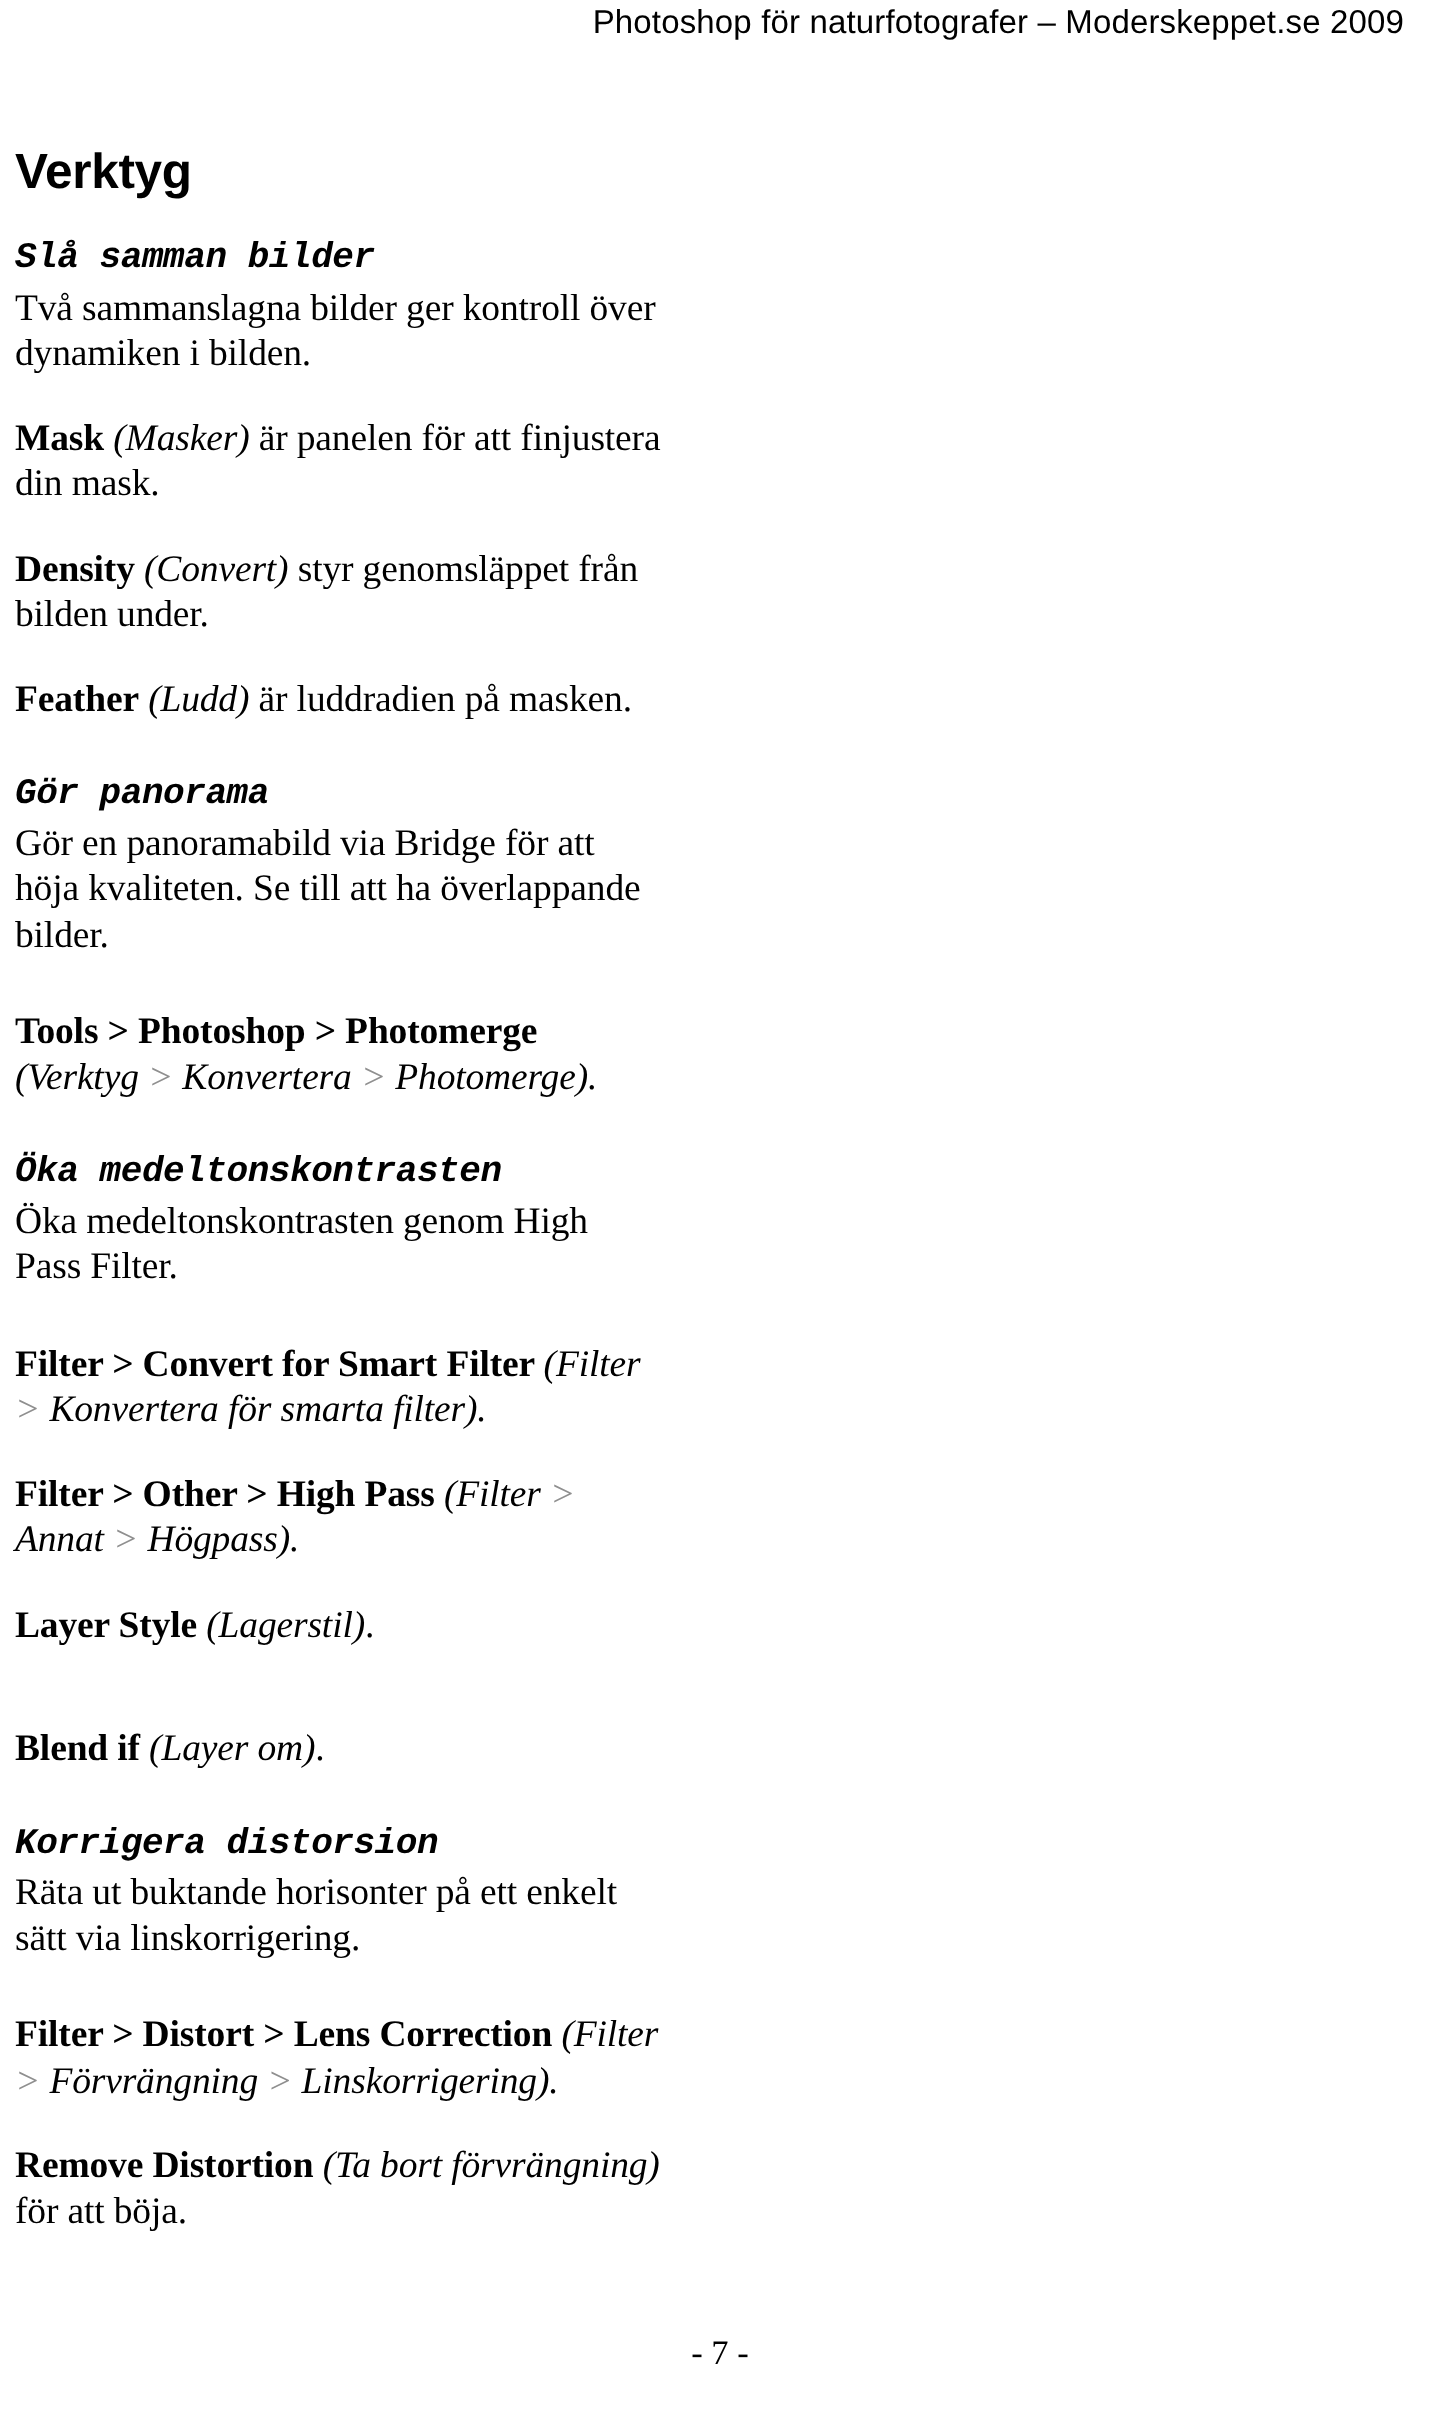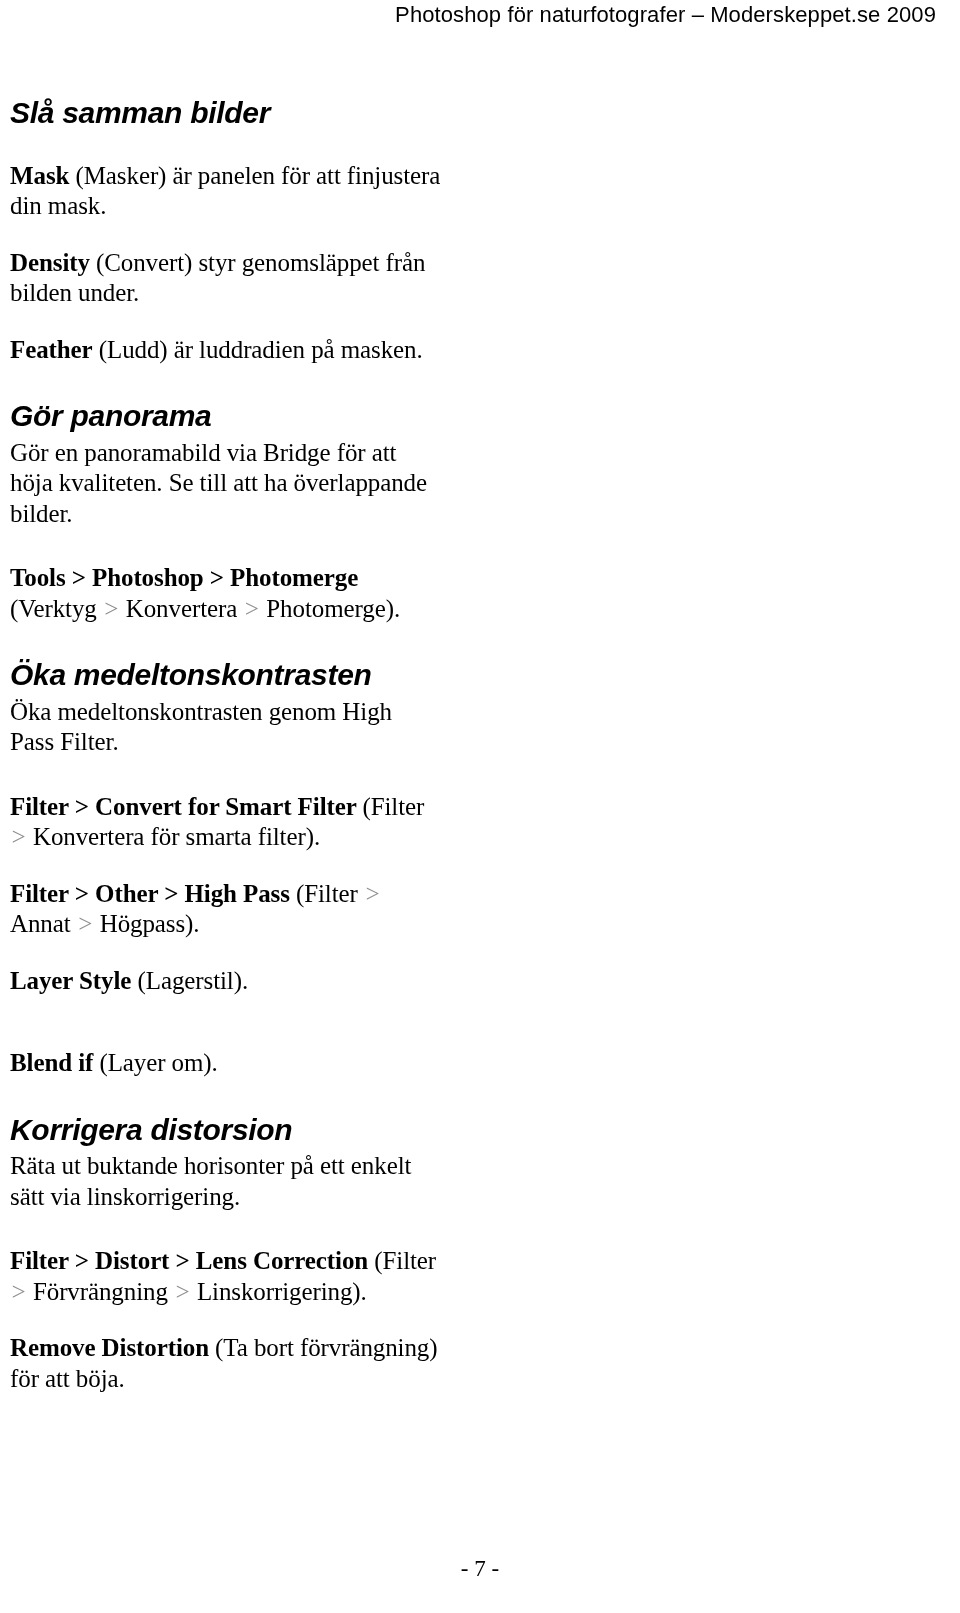--- a/index.html
+++ b/index.html
@@ -44,24 +44,24 @@
     font-family: "Liberation Sans", "DejaVu Sans", sans-serif;
     font-weight: bold;
     font-size: 33px;
     line-height: 1.12;
     margin: 0 0 26px 0;
     letter-spacing: -0.2px;
   }
 
   
   .section-heading {
-    font-family: Liberation Sans, sans-serif;
+    font-family: Liberation Mono, monospace;
     font-weight: bold;
     font-style: italic;
-    font-size: 30px;
+    font-size: 24px;
     line-height: 1.15;
     margin: 0 0 4px 0;
     letter-spacing: -0.3px;
   }
 
   
   .para {
     font-family: "Liberation Serif", "DejaVu Serif", serif;
     font-size: 25px;
     line-height: 1.22;
@@ -69,20 +69,21 @@
     letter-spacing: -0.1px;
   }
 
   .gap-sm { height: 26px; }
   .gap-md { height: 34px; }
 
   .term {
     font-weight: bold;
   }
   .sv {
+    font-style: italic;
     text-align: center;
   }
   .sep {
     font-style: italic;
     color: #8f8f8f;
   }
 
   
   .page-number {
     position: absolute;
@@ -94,22 +95,24 @@
     font-size: 23px;
   }
 </style>
 </head>
 <body>
 
 <div class="page-header">Photoshop för naturfotografer – Moderskeppet.se 2009</div>
 
 <div class="content">
 
+  <h1 class="chapter-title">Verktyg</h1>
 
   <h2 class="section-heading">Slå samman bilder</h2>
+  <p class="para">Två sammanslagna bilder ger kontroll över dynamiken i bilden.</p>
 
   <div class="gap-sm"></div>
 
   <p class="para"><span class="term">Mask</span> <span class="sv">(Masker)</span><span> är panelen för att finjustera din mask.</span></p>
 
   <div class="gap-sm"></div>
 
   <p class="para"><span class="term">Density</span> <span class="sv">(Convert)</span><span> styr genomsläppet från bilden under.</span></p>
 
   <div class="gap-sm"></div>

